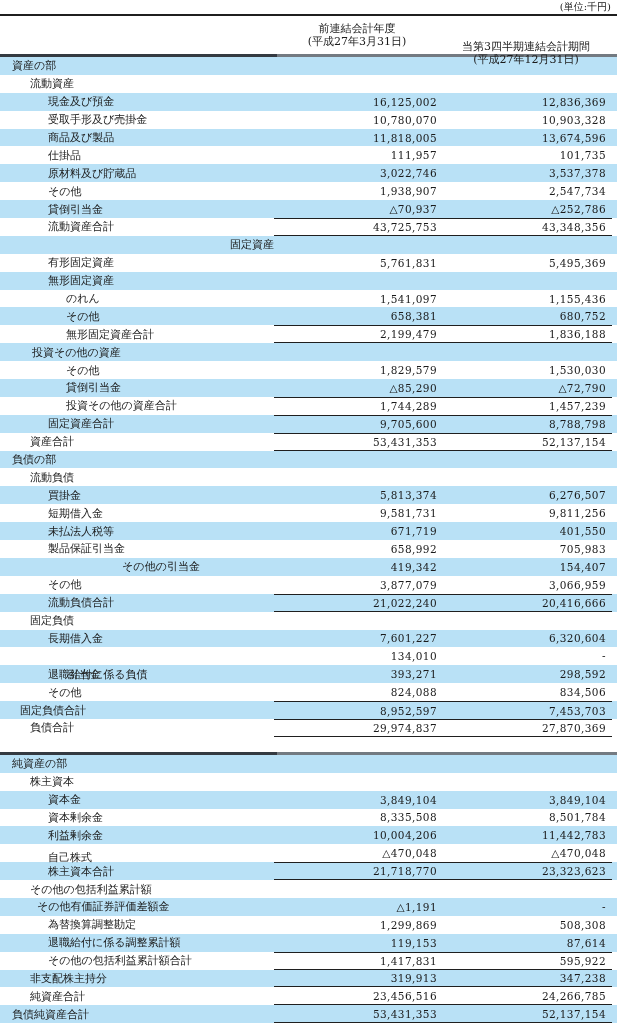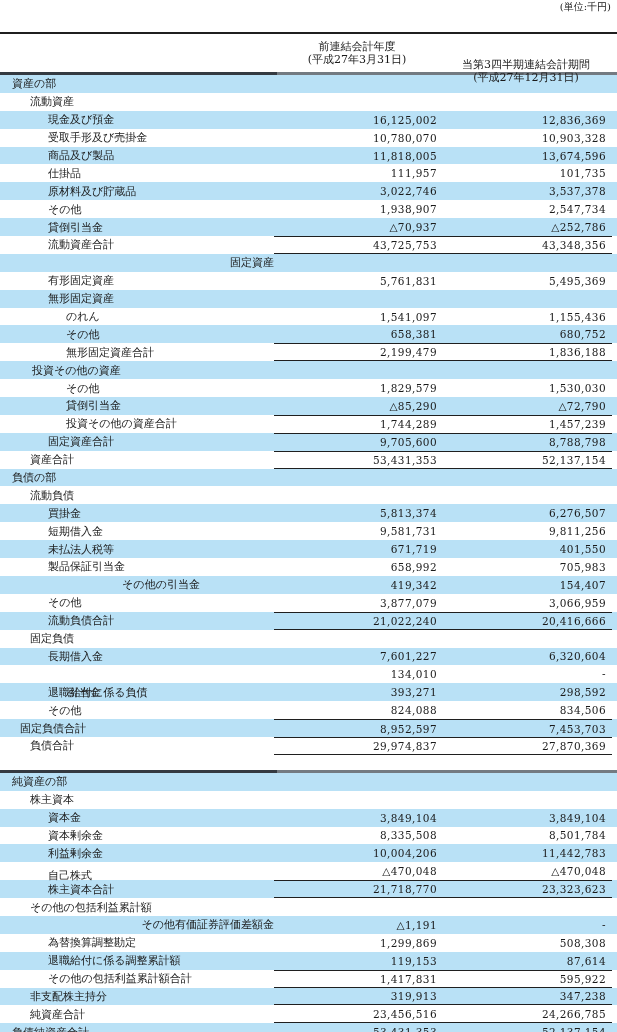--- a/index.html
+++ b/index.html
@@ -1,21 +1,21 @@
 <!DOCTYPE html>
 <html style="--hl: #b9e1f6; --dark: #343a41; --gray: #737a81; --rule: #1f1f1f; --txt: #1a1a1a;"><head>
 <meta charset="utf-8">
 <style>
   :root{
     --hl:#b9e1f6; --dark:#343a41; --gray:#737a81; --rule:#1f1f1f; --txt:#1a1a1a;
   }
   html,body{margin:0;padding:0;background:#fff;}
   body{width:617px;height:1032px;font-family:"DejaVu Serif","Liberation Serif",serif;color:var(--txt);}
   .page{position:relative;width:617px;height:1032px;overflow:hidden;background:#fff;}
-  .unit{height:32px;line-height:14px;text-align:right;font-size:10px;padding-right:6px;}
+  .unit{height:14px;line-height:14px;text-align:right;font-size:10px;padding-right:6px;}
   .topline{border-top:2px solid var(--rule);height:0;}
   .colheads{display:flex;height:38px;align-items:center;text-align:center;font-size:11px;border-radius:17px;}
   .colheads .spacer{width:274px;}
   .ch{line-height:13.5px;}
   .ch1{width:166px;}
   .ch2{width:172px;margin-top:36px;}
   .twotone{height:3px;background:linear-gradient(to right,var(--dark) 0 277px,var(--gray) 277px 100%);}
   .sec .row:nth-child(odd){background:var(--hl);}
   .row{display:flex;height:17.9px;align-items:center;}
   .label{flex:1 1 auto;font-size:11px;white-space:nowrap;overflow:hidden;}
@@ -367,21 +367,21 @@
         </div>
       </div>
       <div class="row">
         <div class="label" style="padding-left: 30px;">その他の包括利益累計額</div>
         <div class="nums">
           <div class="num n1"></div>
           <div class="num n2"></div>
         </div>
       </div>
       <div class="row">
-        <div class="label" style="padding-left: 68px; text-align: right;">その他有価証券評価差額金</div>
+        <div class="label" style="padding-left: 37px;">その他有価証券評価差額金</div>
         <div class="nums">
           <div class="num n1">△1,191</div>
           <div class="num n2">-</div>
         </div>
       </div>
       <div class="row">
         <div class="label" style="padding-left: 48px;">為替換算調整勘定</div>
         <div class="nums">
           <div class="num n1">1,299,869</div>
           <div class="num n2">508,308</div>

